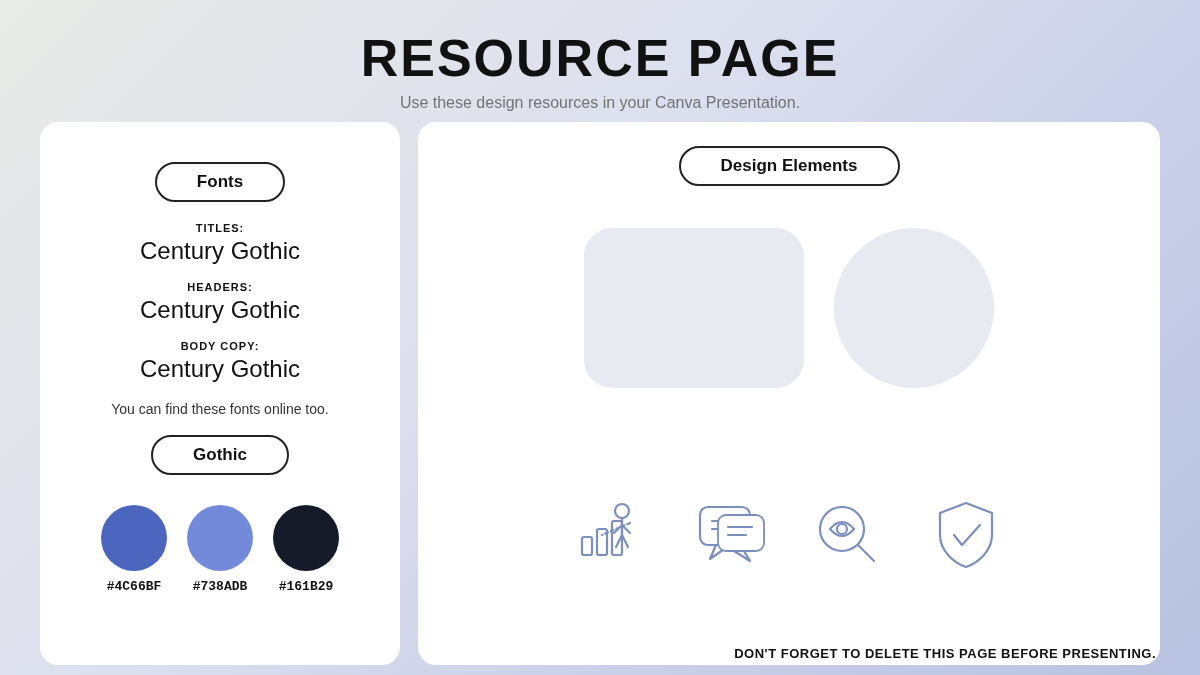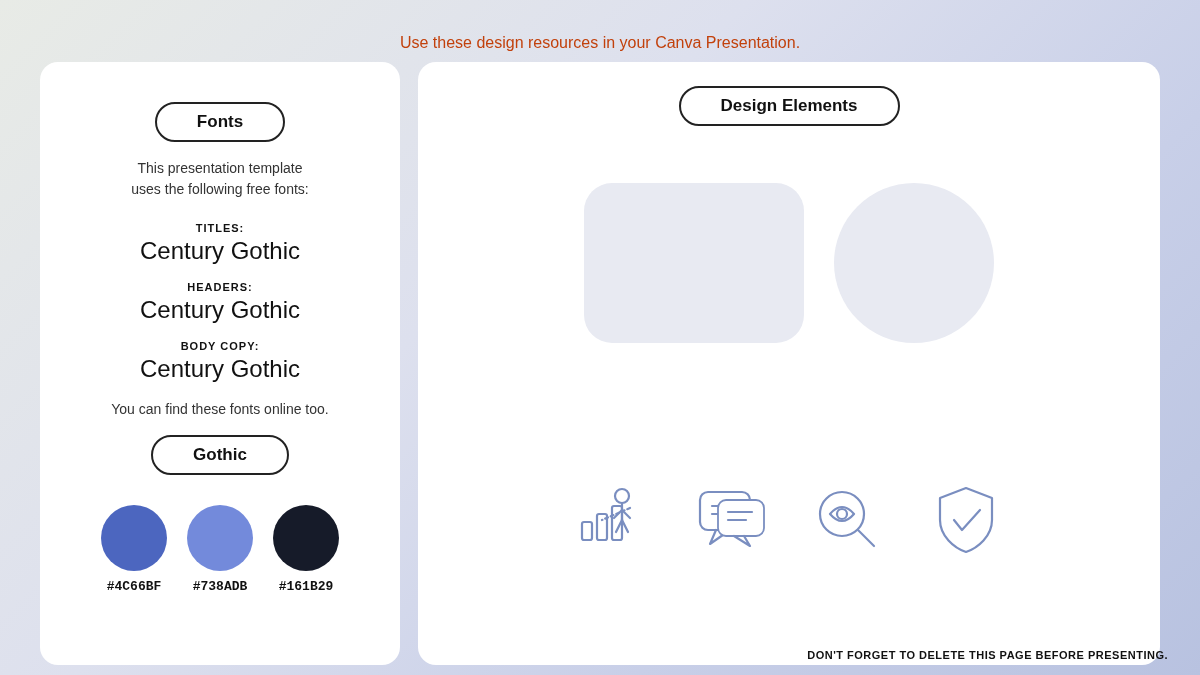--- a/index.html
+++ b/index.html
@@ -24,21 +24,21 @@
     .page-title {
       font-size: 52px;
       font-weight: 900;
       letter-spacing: 2px;
       color: #111;
       text-transform: uppercase;
     }
 
     .page-subtitle {
       font-size: 16px;
-      color: #c2410c;
+      color: #737373;
       margin-top: 6px;
     }
 
     .main-content {
       display: flex;
       gap: 18px;
       width: 1120px;
       flex: 1;
       padding-bottom: 10px;
     }
@@ -194,44 +194,41 @@
     }
 
     .icon-container svg {
       width: 80px;
       height: 80px;
     }
 
     .footer-note {
       position: absolute;
       bottom: 14px;
-      right: 32px;
-      font-size: 11px;
+      right: 44px;
+      font-size: 13px;
       font-weight: 800;
       color: #111;
       letter-spacing: 0.5px;
       text-transform: uppercase;
     }
   </style>
 </head>
 <body>
 
 <div class="page-header">
+  <h1 class="page-title">RESOURCE PAGE</h1>
   <p class="page-subtitle">Use these design resources in your Canva Presentation.</p>
 </div>
 
 <div class="main-content">
 
   <div class="left-panel">
     <span class="section-label">Fonts</span>
 
-    <p class="fonts-description">
-      <span>This presentation template</span><br>
-      <span>uses the following free fonts:</span>
-    </p>
 
     <div class="font-entry">
       <span class="font-label">TITLES:</span>
       <span class="font-name">Century Gothic</span>
     </div>
 
     <div class="font-entry">
       <span class="font-label">HEADERS:</span>
       <span class="font-name">Century Gothic</span>
     </div>

